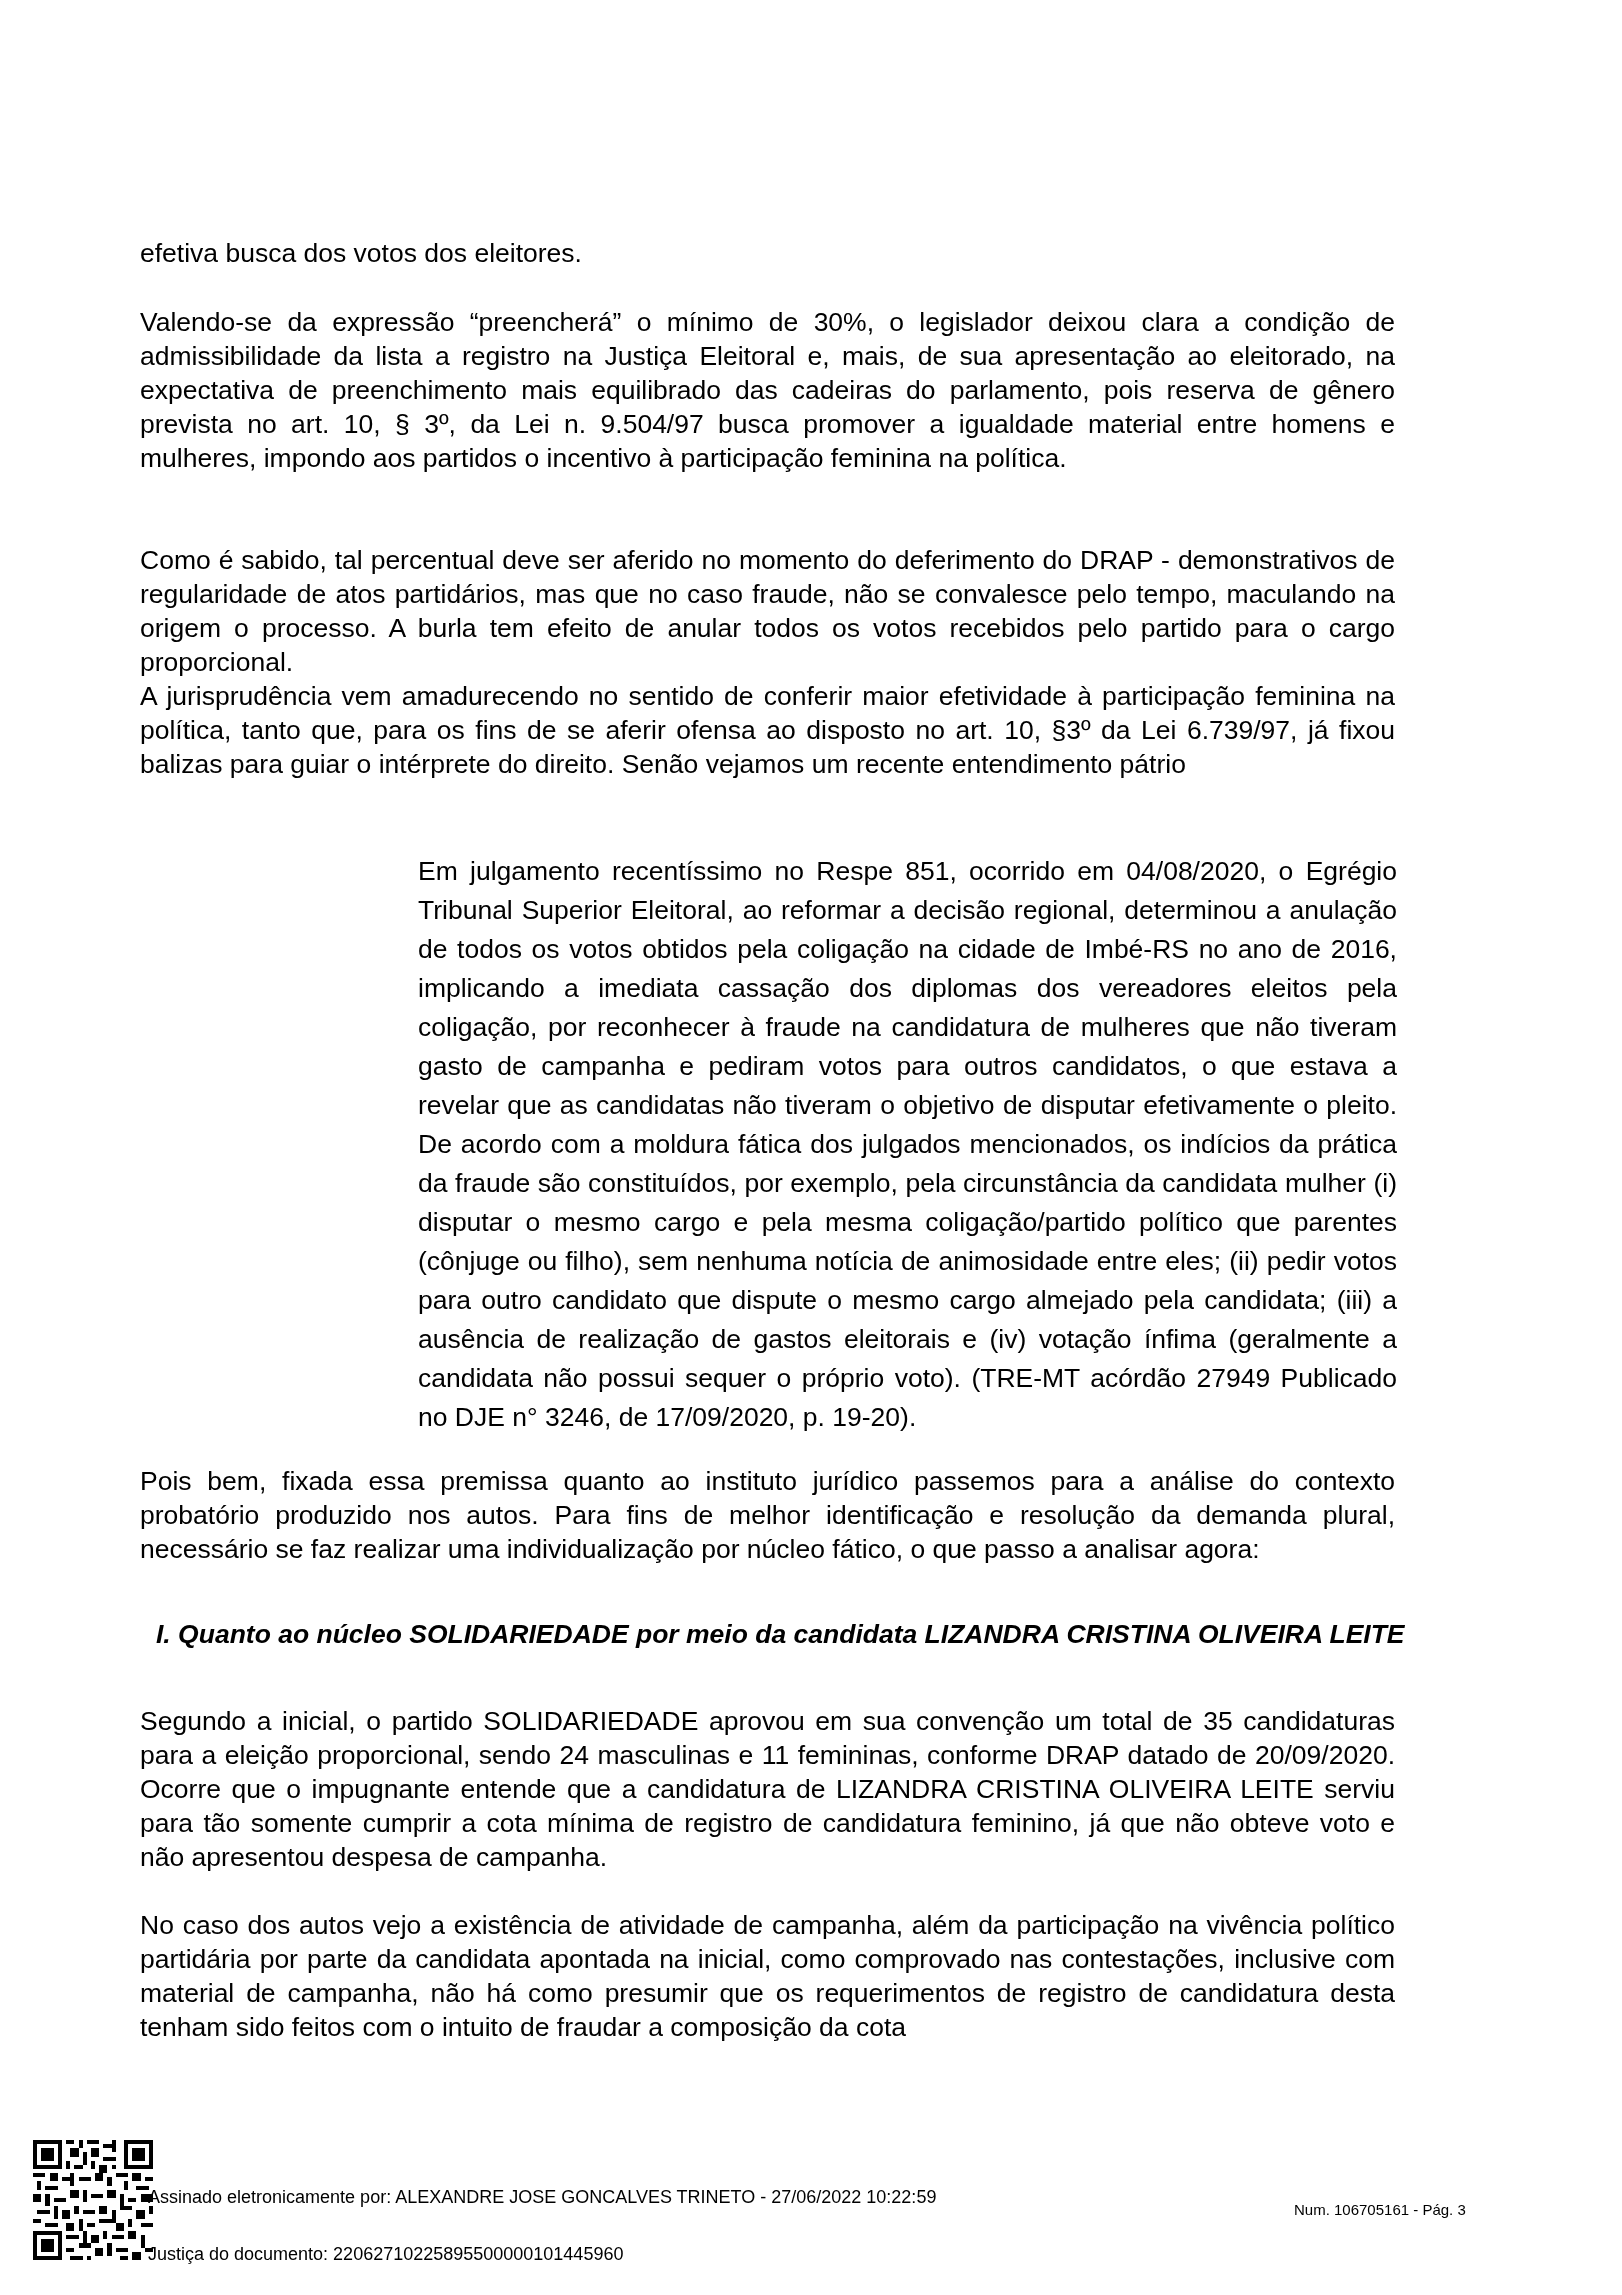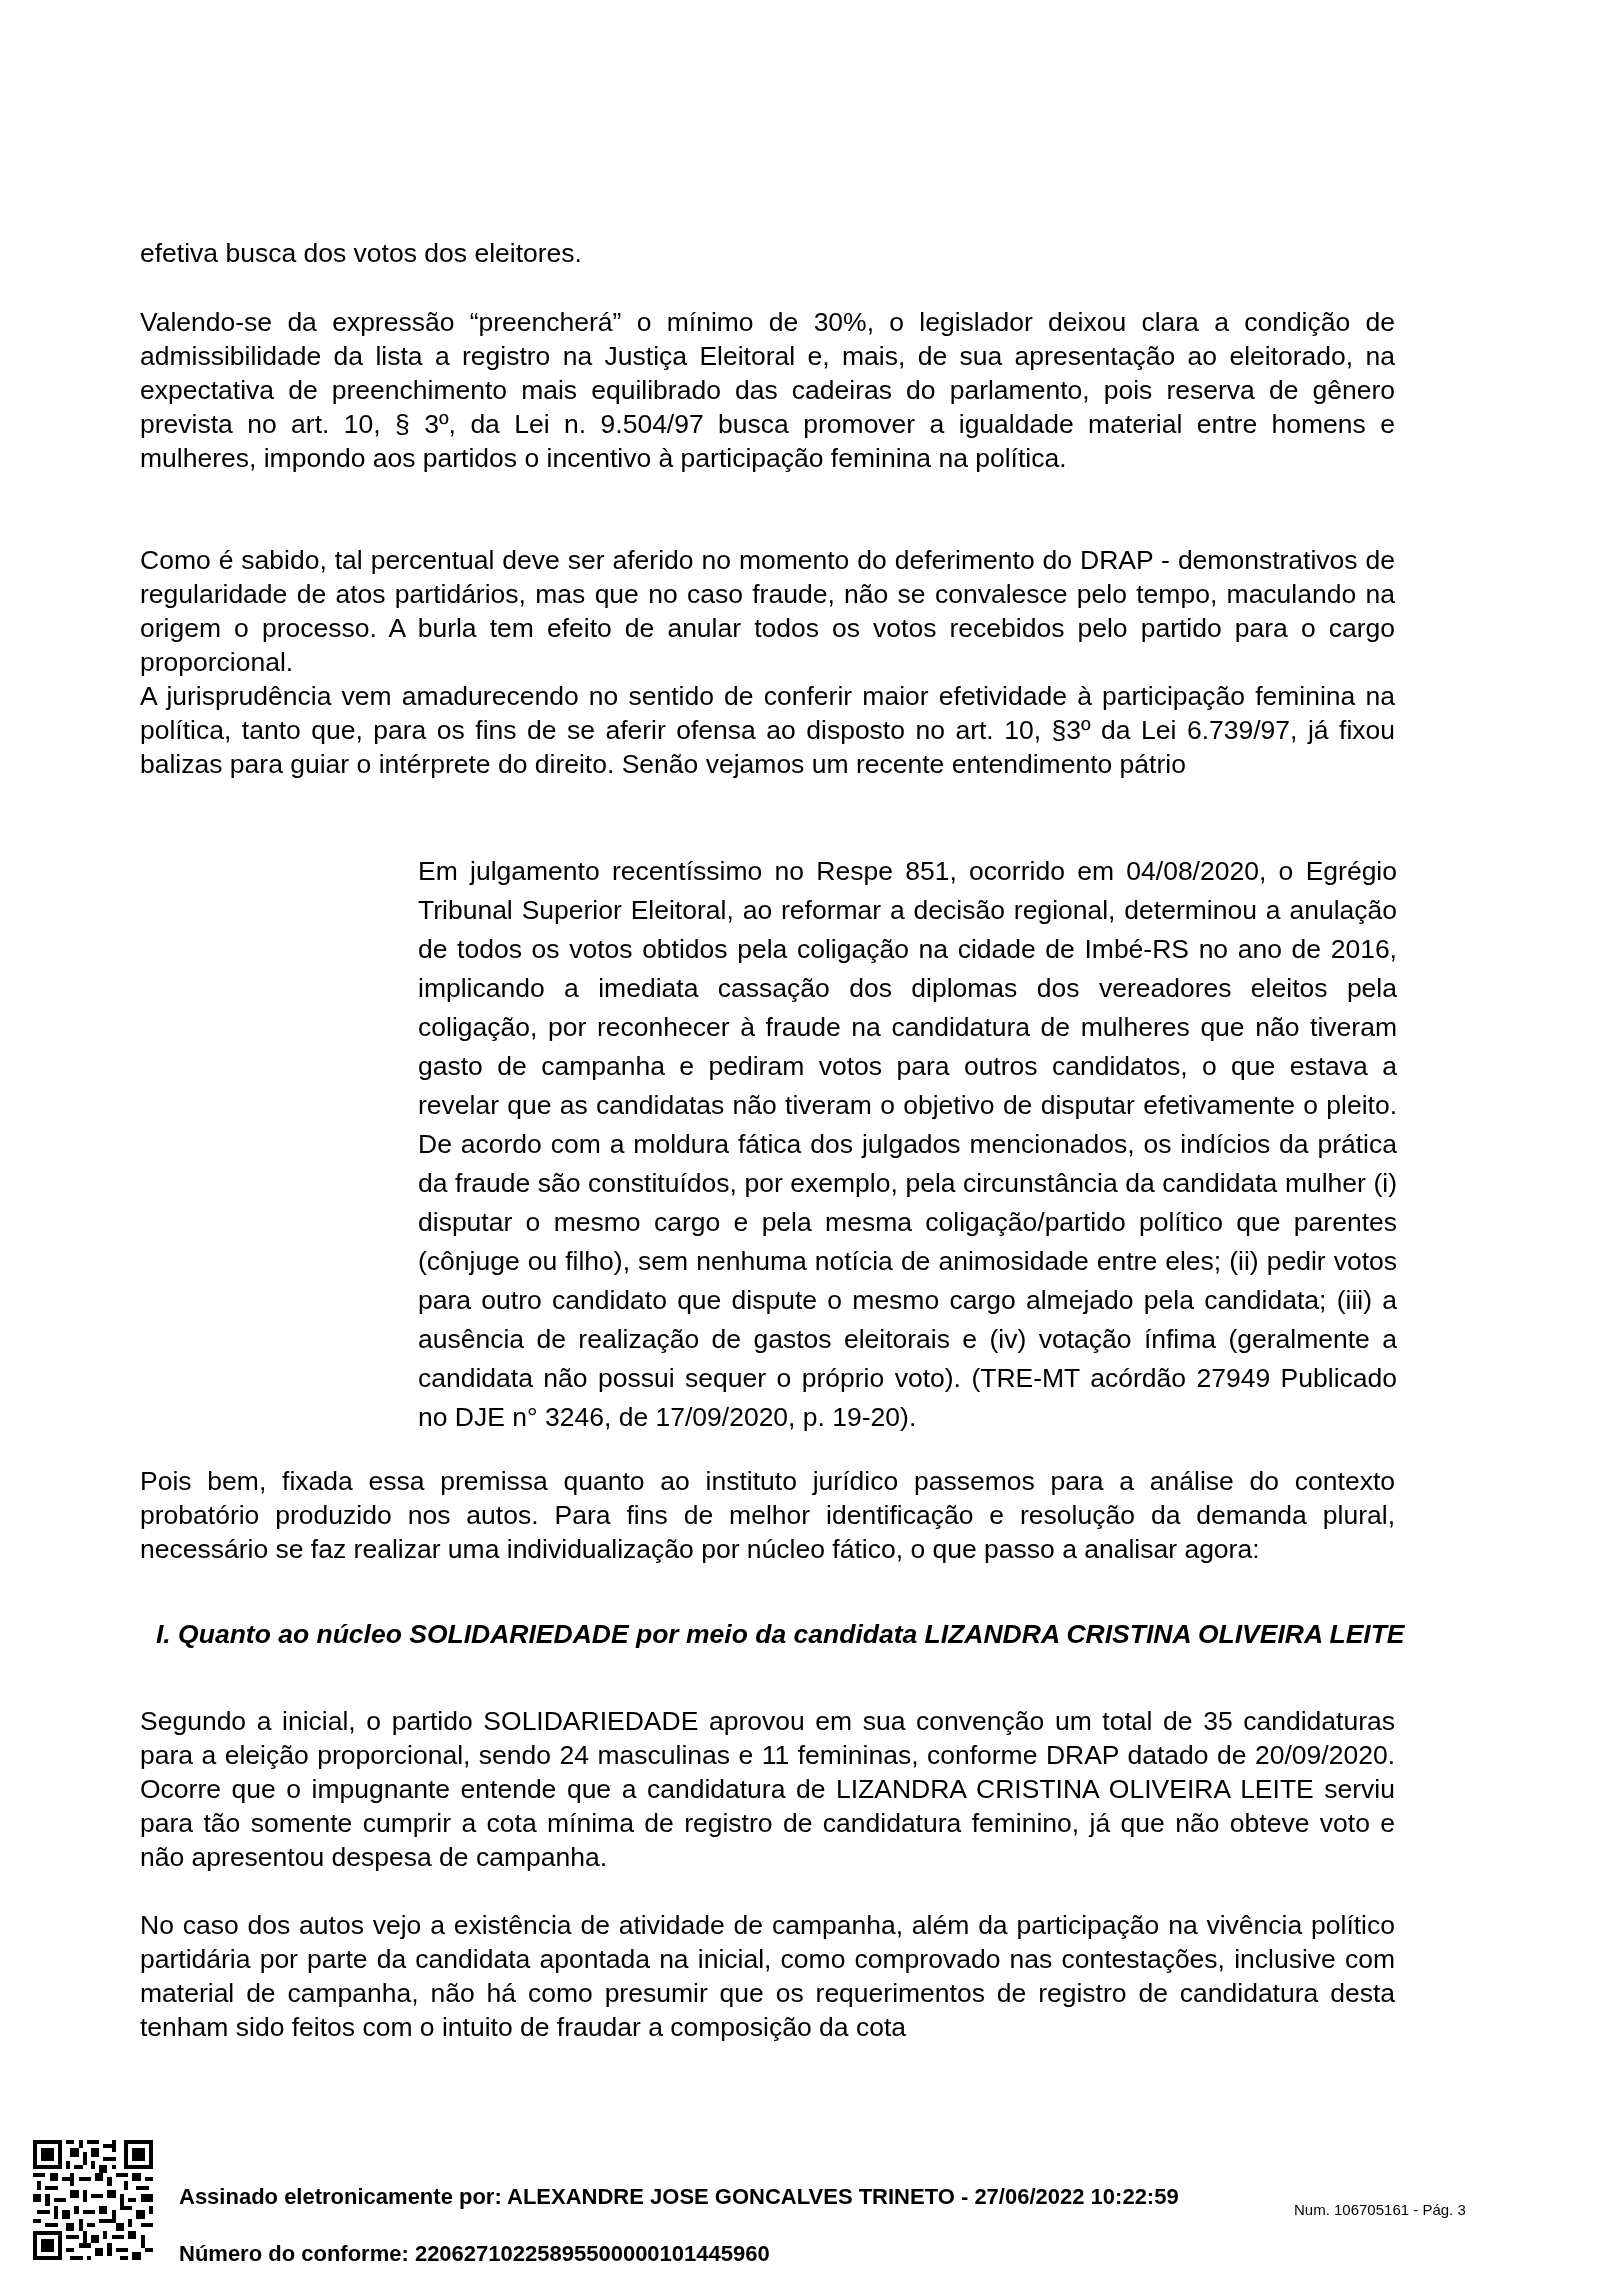--- a/index.html
+++ b/index.html
@@ -8,21 +8,21 @@
   .page { position: absolute; left: 0; top: 0; width: 1286px; height: 2295px; background:#fff; }
   .body-text { position: absolute; left: 140px; width: 1255px; font-size: 26.5px;
                line-height: 34px; text-align: justify; margin: 0; }
   .last-left { text-align-last: left; }
   .quote { position: absolute; left: 414px; width: 979px; font-size: 26.5px;
            line-height: 39px; text-align: justify; margin: 4px; text-align-last: left; }
   .heading { position: absolute; left: 140px; width: 1255px; font-size: 26.5px;
              line-height: 34px; font-weight: bold; font-style: italic; text-align: justify;
              text-align-last: left; margin: 16px; }
   .footer-qr { position: absolute; left: 33px; top: 2140px; width: 120px; height: 120px; }
-  .footer-sig { position: absolute; left: 179px; font-size: 22px; line-height: 18.3px; white-space: nowrap; font-weight: bold; }
+  .footer-sig { position: absolute; left: 148px; font-size: 18px; line-height: 18.3px; white-space: nowrap; }
   .footer-page { position: absolute; left: 1294px; top: 2197px; font-size: 15px; line-height: 26px; white-space: nowrap; }
 </style>
 </head>
 <body>
 
 <div class="page">
 
   <p class="body-text" style="top:236px;">efetiva busca dos votos dos eleitores.</p>
 
   <p class="body-text last-left" style="top:305px;">Valendo-se da expressão “preencherá” o mínimo de 30%, o legislador deixou clara a condição de admissibilidade da lista a registro na Justiça Eleitoral e, mais, de sua apresentação ao eleitorado, na expectativa de preenchimento mais equilibrado das cadeiras do parlamento, pois reserva de gênero prevista no art. 10, § 3º, da Lei n. 9.504/97 busca promover a igualdade material entre homens e mulheres, impondo aos partidos o incentivo à participação feminina na política.</p>
@@ -128,17 +128,17 @@
           <rect x="24" y="27" width="2" height="2"></rect>
           <rect x="27" y="26" width="2" height="1"></rect>
           <rect x="9" y="28" width="3" height="1"></rect>
           <rect x="13" y="28" width="1" height="1"></rect>
           <rect x="21" y="28" width="2" height="1"></rect>
       </g>
     </svg>
   </div>
 
   <div class="footer-sig" style="top:2188px;">Assinado eletronicamente por: ALEXANDRE JOSE GONCALVES TRINETO - 27/06/2022 10:22:59</div>
-  <div class="footer-sig" style="top:2245px;">Número do conforme: 22062710225895500000101445960</div>
+  <div class="footer-sig" style="top:2245px;">Justiça do documento: 22062710225895500000101445960</div>
 
   <div class="footer-page">Num. 106705161 - Pág. 3</div>
 </div>
 
 
 </body></html>

